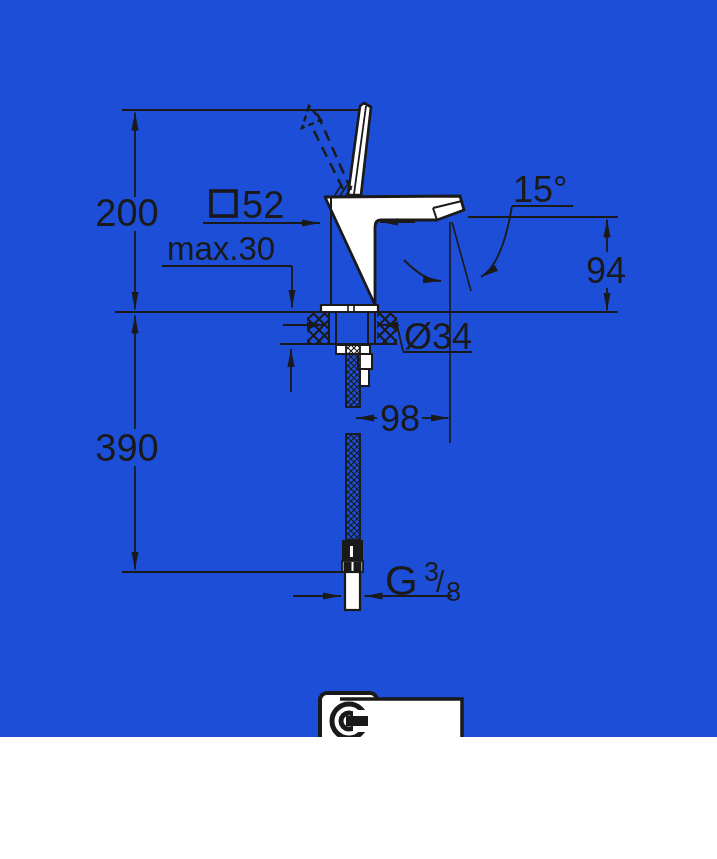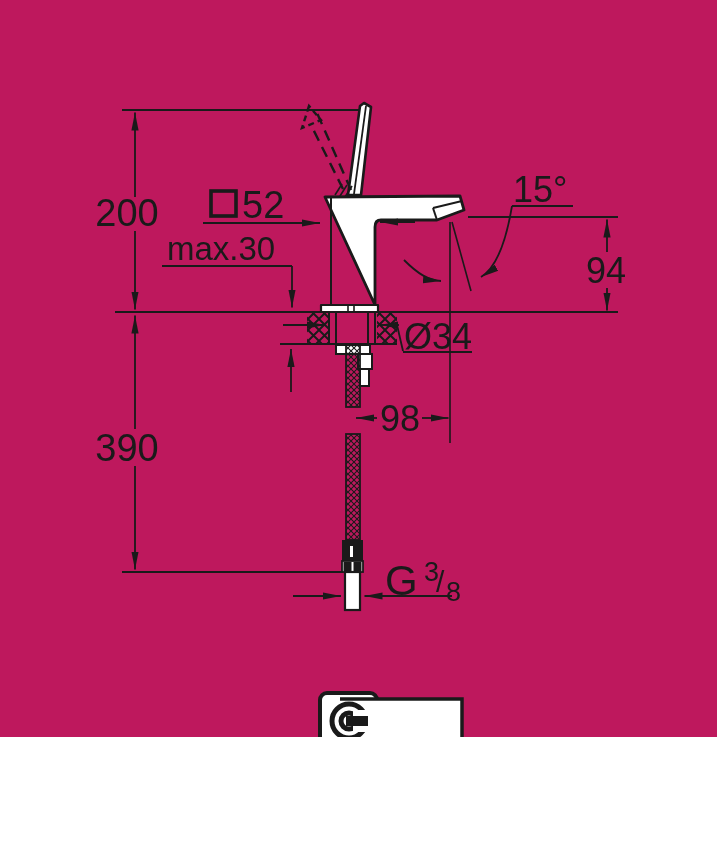--- a/index.html
+++ b/index.html
@@ -1,17 +1,17 @@
 <!DOCTYPE html>
 <html><head>
 <meta charset="utf-8">
 <style>
   html,body{margin:0;padding:0;background:#ffffff;}
   .page{
-    width:717px;height:737px;position:relative;background:#be185d;
+    width:717px;height:737px;position:relative;background:#1d4ed8;
     font-family:"Liberation Sans",sans-serif;overflow:hidden;
   }
   svg text{
     font-family:"Liberation Sans",sans-serif;
     fill:#1a1a1a;
   }
   .dim-txt{font-size:38px;}
   .dim-txt-med{font-size:36px;}
   .dim-txt-sm{font-size:33px;}
   .thread-g{font-size:42px;}

